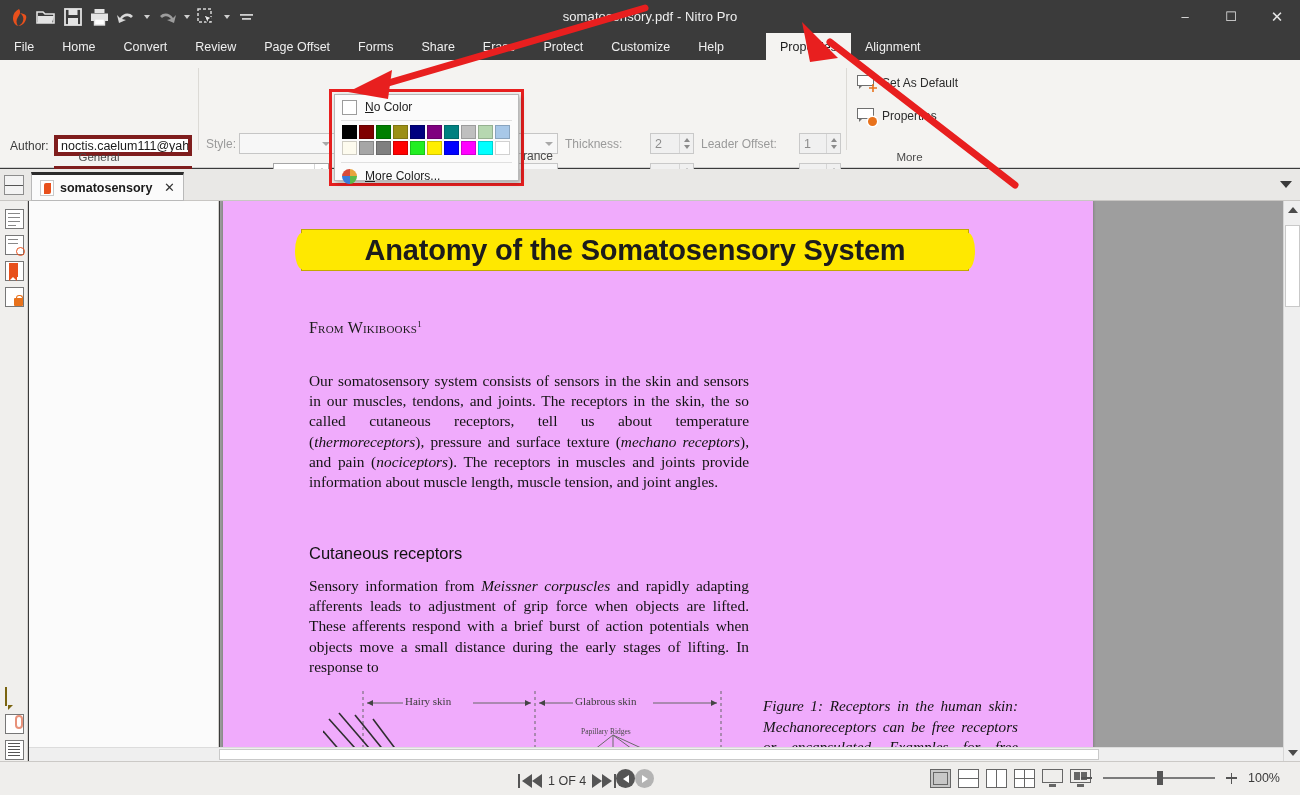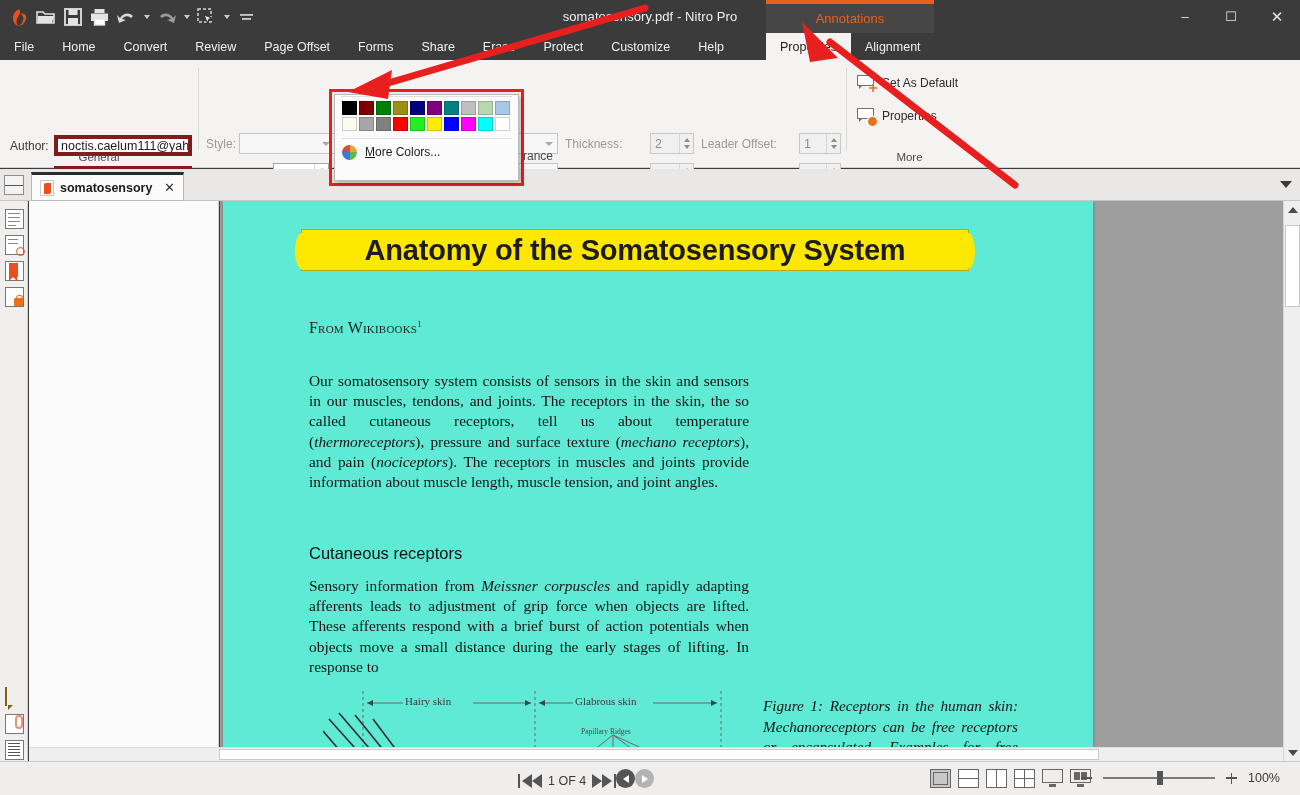--- a/index.html
+++ b/index.html
@@ -182,21 +182,21 @@
   .navpane{
     position:absolute; left:29px; top:201px; width:190px; height:560px;
     background:#fbfbfb; border-right:1px solid #d3d1ce;
   }
   .docarea{
     position:absolute; left:220px; top:201px; width:1063px; height:560px;
     background:#9e9e9e; overflow:hidden;
   }
   .page{
     position:absolute; left:3px; top:0px; width:870px; height:560px;
-    background:#5eead4; box-shadow:0 0 3px rgba(0,0,0,.3);
+    background:#f0abfc; box-shadow:0 0 3px rgba(0,0,0,.3);
   }
 
   .pg-title{
     position:absolute; left:78px; top:28px; width:668px; height:42px;
     background:#ffe800; border:1px solid #c2a900;
     display:flex; align-items:center; justify-content:center;
   }
   .pg-title span{
     font-family:"Liberation Sans", sans-serif; font-weight:bold;
     font-size:29px; color:#1c1c1c; letter-spacing:-.2px; white-space:nowrap;
@@ -370,23 +370,20 @@
           <i class="caret-dn"></i>
         </div>
       <div class="qbtn">
         <svg width="15" height="13" viewBox="0 0 15 13">
             <rect x="1" y="3" width="13" height="1.8" fill="#cfcfcf"></rect>
             <rect x="3" y="7" width="9" height="1.8" fill="#cfcfcf"></rect>
           </svg>
       </div>
     </div>
 
-    <div class="ctxgroup">
-      <span>Annotations</span>
-    </div>
 
     <div class="wbtns">
       <div class="wbtn">–</div>
       <div class="wbtn">☐</div>
       <div class="wbtn close">✕</div>
     </div>
   </div>
 
   <div class="menubar">
     <div class="mtabs">
@@ -510,20 +507,24 @@
       </div>
       <div class="rlabel">More</div>
     </div>
 
     <div class="ribbon-collapse">
         <i class="chev-up"></i>
       </div>
   </div>
 
   <div class="cdrop">
+    <div class="cdrop-row">
+      <span class="swblank"></span>
+      <span class="lbl"><u>N</u><span>o Color</span></span>
+    </div>
     <div class="cdrop-div"></div>
     <div class="swgrid">
       <div class="swrow">
         <i class="sw" style="background:#000000"></i>
         <i class="sw" style="background:#7f0000"></i>
         <i class="sw" style="background:#007f00"></i>
         <i class="sw" style="background:#9b8f16"></i>
         <i class="sw" style="background:#00007f"></i>
         <i class="sw" style="background:#7f007f"></i>
         <i class="sw" style="background:#008080"></i>

